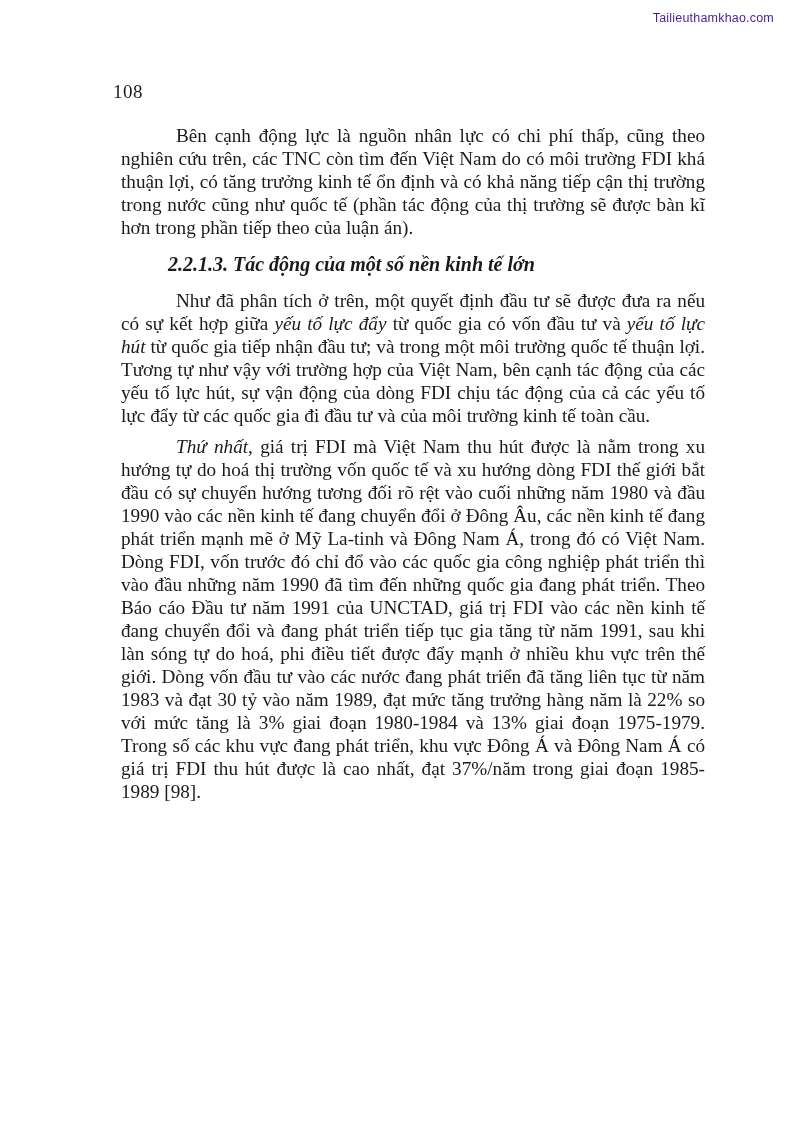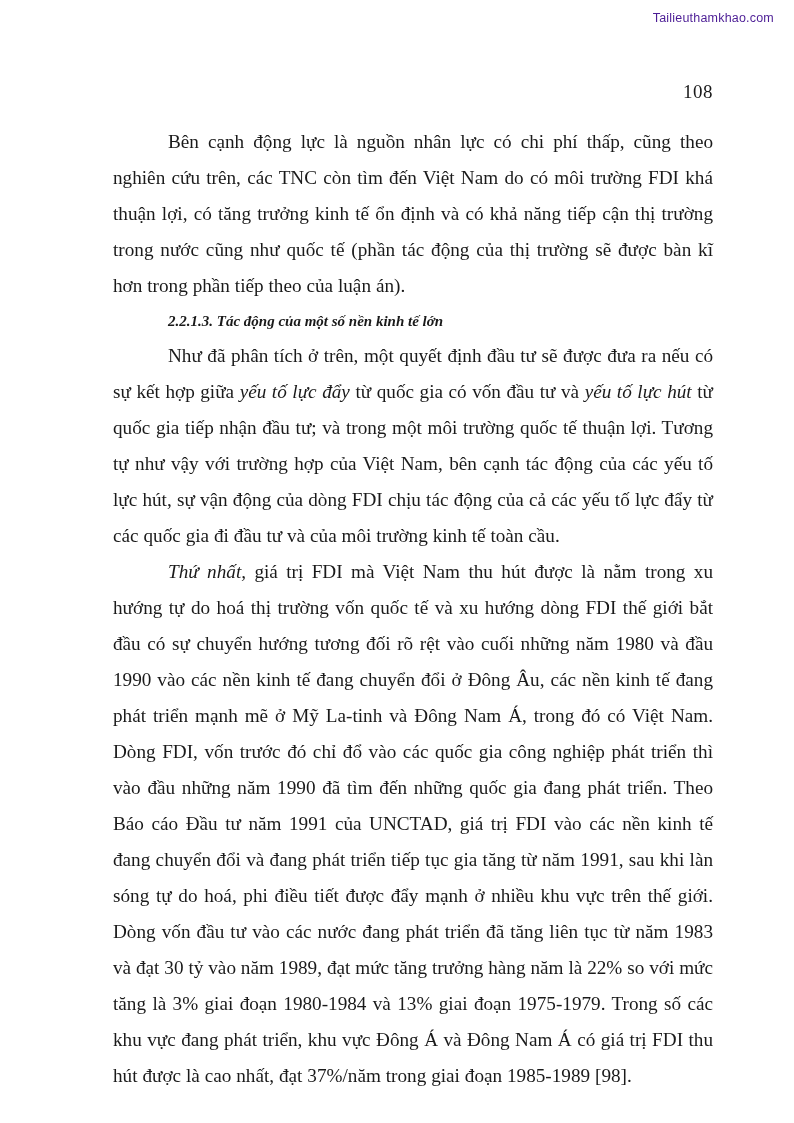--- a/index.html
+++ b/index.html
@@ -28,39 +28,39 @@
     white-space: nowrap;
     user-select: none;
   }
   .content {
     position: absolute;
     left: 113px;
     top: 80px;
     width: 600px;
   }
   .page-number {
-    text-align: right;
+    text-align: left;
     font-size: 19px;
     line-height: 24px;
     margin: 0 0 20px 0;
     letter-spacing: 0.5px;
   }
   p.body {
-    margin: 0;
+    margin: 8px;
     font-size: 19.2px;
-    line-height: 36px;
+    line-height: 23px;
     text-align: justify;
     text-justify: inter-word;
     text-indent: 55px;
     hyphens: none;
     word-spacing: 0.1px;
   }
   p.heading {
     margin: 0;
-    font-size: 15px;
+    font-size: 20px;
     line-height: 34.2px;
     text-indent: 55px;
     font-weight: bold;
     font-style: italic;
     text-align: left;
   }
   .bi {
     font-weight: normal;
     font-style: italic;
   }

